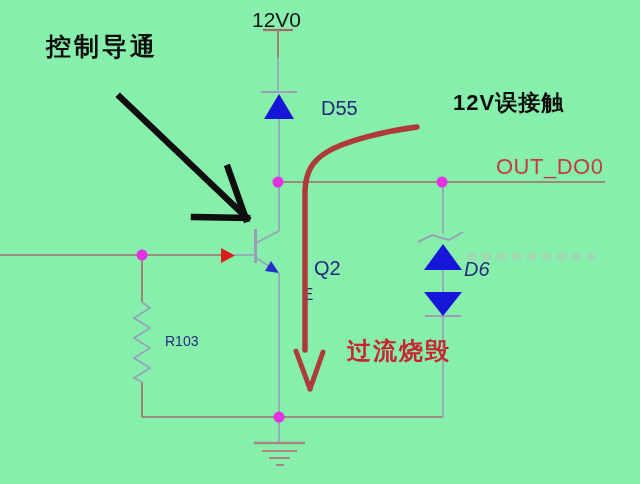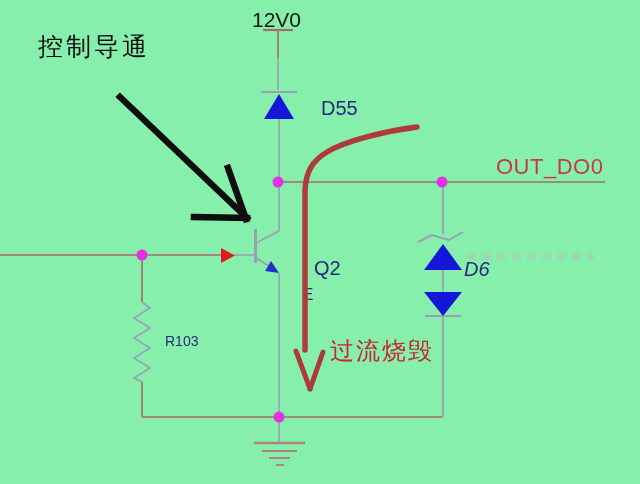--- a/index.html
+++ b/index.html
@@ -5,24 +5,24 @@
   html,body{margin:0;padding:0;background:#ffffff;}
   .stage{
     position:relative;width:640px;height:484px;background:#86efac;overflow:hidden;
     font-family:"Liberation Sans","DejaVu Sans",sans-serif;
   }
   .stage svg{position:absolute;left:0;top:0;}
   #schematic{z-index:1;}
   #annotations{z-index:3;}
   .lbl{position:absolute;white-space:nowrap;z-index:2;}
   .net-power{left:252px;top:8px;font-size:21px;color:#161616;font-weight:400;}
-  .ann{z-index:4;color:#0d0d0d;font-weight:normal;}
+  .ann{z-index:4;color:#0d0d0d;font-weight:bold;margin-left:8px;}
   .ann-control{left:38px;top:30px;font-size:25px;letter-spacing:3px;}
   .ann-mistouch{left:445px;top:88px;font-size:22px;letter-spacing:1px;}
-  .ann-burn{left:330px;top:335px;font-size:24px;color:#c8242f;letter-spacing:2px;}
+  .ann-burn{left:339px;top:335px;font-size:24px;color:#c8242f;letter-spacing:2px;}
   .ref{color:#28287d;font-size:20px;font-weight:400;margin-top:28px;}
   .ref-d55{left:321px;top:69px;}
   .ref-q2{left:314px;top:229px;}
   .ref-q2pin{left:302px;top:257px;font-size:17px;}
   .ref-d6{left:464px;top:230px;font-style:italic;}
   .ref-r103{left:165px;top:305px;font-size:14px;}
   .net-out{left:496px;top:154px;font-size:22px;color:#c43b47;font-weight:500;letter-spacing:.5px;text-align:right;}
   .watermark{
     position:absolute;left:467px;top:253px;width:128px;height:7px;z-index:2;opacity:.45;
     background:repeating-linear-gradient(90deg,#bdbdbd 0 9px,transparent 9px 15px);
@@ -90,20 +90,21 @@
 
   <span class="lbl net-power">12V0</span>
   <span class="lbl ref ref-d55">D55</span>
   <span class="lbl net-out">OUT_DO0</span>
   <span class="lbl ref ref-q2">Q2</span>
   <span class="lbl ref ref-q2pin">E</span>
   <span class="lbl ref ref-d6">D6</span>
   <span class="lbl ref ref-r103">R103</span>
 
   <span class="lbl ann ann-control">控制导通</span>
+  <span class="lbl ann ann-mistouch">12V误接触</span>
   <span class="lbl ann ann-burn">过流烧毁</span>
 
   <div class="watermark"></div>
 
   <svg id="annotations" width="640" height="484" viewBox="0 0 640 484">
     <g stroke="#0f0f0f" stroke-width="6.5" fill="none" stroke-linecap="square">
       <path d="M120,97 L247,218"></path>
       <path d="M228,168 L246,219"></path>
       <path d="M194,217 L247,218"></path>
     </g>

